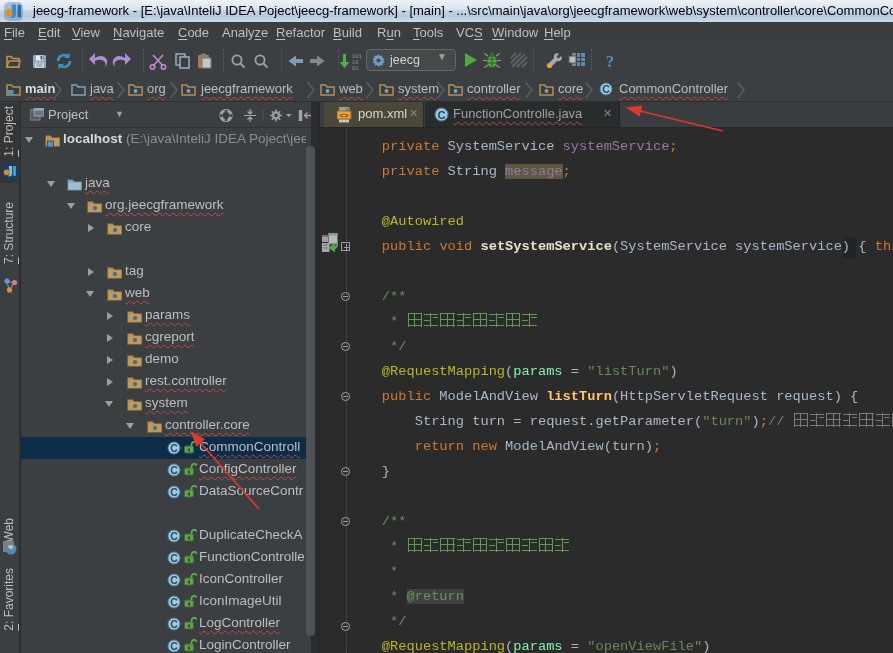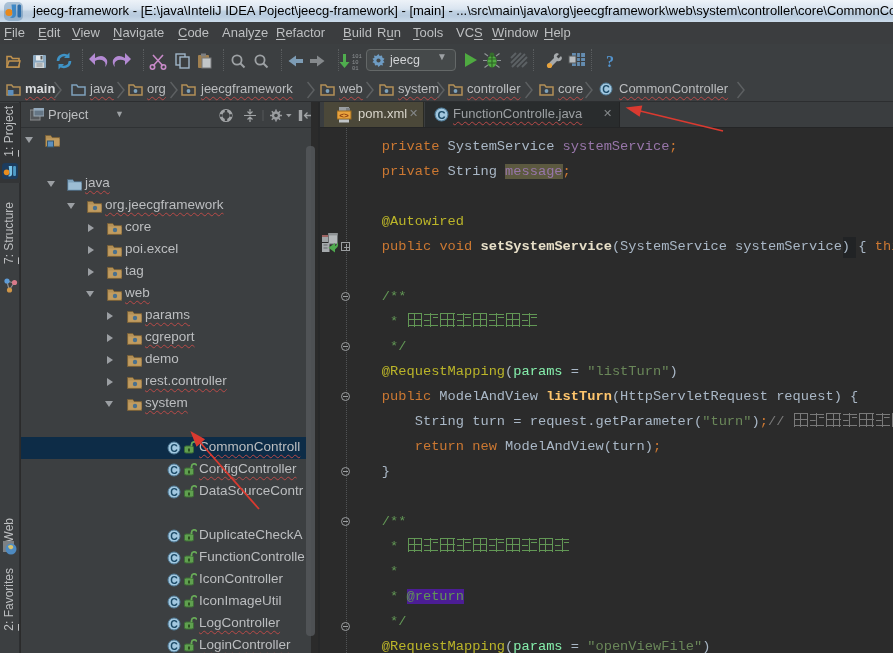--- a/index.html
+++ b/index.html
@@ -45,21 +45,21 @@
 #tab1{left:4px;width:100px;background:#4b4839;border-right:1px solid #292a24;color:#d8d5cb}
 #tab2{left:105px;width:195px;background:#292c2d;border-right:1px solid #232425;color:#9ca0a3}
 .tab .tx{position:absolute;top:4px}
 .tab .cl{position:absolute;top:5px;color:#84888a;font-size:11px}
 #gutline{left:346px;top:128px;width:1px;height:525px;border-left:1px dotted #515456}
 #codepre{left:349px;top:134px;font-family:"Liberation Mono",monospace;font-size:13.7px;line-height:25px;color:#a9b7c6;white-space:pre}
 .k{color:#cc7832}.f{color:#9876aa}.a{color:#bbb529}.s{color:#6a8759}.j{color:#629755}.c{color:#7a7a7a}
 .m1{color:#e8e0c9;font-weight:bold}.m2{color:#ffc66d;font-weight:bold}.o{color:#cc7832}
 .p{color:#86efac}
 .hl{background:#5c5940}
-.jhl{background:#4c1d95}
+.jhl{background:#404040}
 
 .cj{display:inline-block;width:14.4px;height:13.6px;margin:0 1px;vertical-align:-1.5px;
 background:
 linear-gradient(currentColor,currentColor) 0 0/100% 1.4px no-repeat,
 linear-gradient(currentColor,currentColor) 0 5.8px/100% 1.3px no-repeat,
 linear-gradient(currentColor,currentColor) 0 100%/100% 1.4px no-repeat,
 linear-gradient(currentColor,currentColor) 6.5px 0/1.4px 100% no-repeat,
 linear-gradient(currentColor,currentColor) 0 0/1.4px 100% no-repeat,
 linear-gradient(currentColor,currentColor) 100% 0/1.4px 100% no-repeat}
 .cj2{background:
@@ -82,21 +82,21 @@
 <div id="titletext" class="abs">jeecg-framework - [E:\java\InteliJ IDEA Poject\jeecg-framework] - [main] - ...\src\main\java\org\jeecgframework\web\system\controller\core\CommonCo</div>
 </div>
 <div id="menubar" class="abs">
 <span style="left:4px"><u>F</u>ile</span>
 <span style="left:38px"><u>E</u>dit</span>
 <span style="left:72px"><u>V</u>iew</span>
 <span style="left:113px"><u>N</u>avigate</span>
 <span style="left:178px"><u>C</u>ode</span>
 <span style="left:222px">Analy<u>z</u>e</span>
 <span style="left:276px"><u>R</u>efactor</span>
-<span style="left:343px"><u>B</u>uild</span>
+<span style="left:333px"><u>B</u>uild</span>
 <span style="left:377px">R<u>u</u>n</span>
 <span style="left:413px"><u>T</u>ools</span>
 <span style="left:456px">VC<u>S</u></span>
 <span style="left:492px"><u>W</u>indow</span>
 <span style="left:544px"><u>H</u>elp</span>
 </div>
 <div id="toolbar" class="abs">
 <svg class="abs" style="left:0;top:8px" width="620" height="18" viewBox="0 0 620 18">
 <g fill="none">
 <path d="M7 4.5 h4 l1.5 2 H19 v8.5 H7z" fill="none" stroke="#c0924e" stroke-width="1.6"></path>
@@ -337,20 +337,21 @@
             <path d="M94 7.5 h-7 M89.5 4.5 l-3 3 3 3" stroke-width="1.3"></path>
           </g>
 </svg>
 </div>
 <div id="tree">
 <div class="row" style="top:1px">
           <i class="tw twe" style="left:4px"></i>
           <svg style="left:23px;top:3px" width="17" height="16" viewBox="0 0 16 16">
             <use href="#i-mod"></use>
           </svg>
+          <span class="lbl" style="left:42px"><b>localhost</b> <span class="path">(E:\java\InteliJ IDEA Poject\jee</span></span>
         </div>
 <div class="row" style="top:45px">
           <i class="tw twe" style="left:26px"></i>
           <svg style="left:45px;top:3px" width="17" height="16" viewBox="0 0 16 16">
             <use href="#i-src"></use>
           </svg>
           <span class="lbl sq" style="left:64px">java</span>
         </div>
 <div class="row" style="top:67px">
           <i class="tw twe" style="left:46px"></i>
@@ -359,27 +360,20 @@
           </svg>
           <span class="lbl sq" style="left:84px">org.jeecgframework</span>
         </div>
 <div class="row" style="top:89px">
           <i class="tw twc" style="left:67px"></i>
           <svg style="left:85px;top:3px" width="17" height="16" viewBox="0 0 16 16">
             <use href="#i-pkg"></use>
           </svg>
           <span class="lbl" style="left:104px">core</span>
         </div>
-<div class="row" style="top:111px">
-          <i class="tw twc" style="left:67px"></i>
-          <svg style="left:85px;top:3px" width="17" height="16" viewBox="0 0 16 16">
-            <use href="#i-pkg"></use>
-          </svg>
-          <span class="lbl" style="left:104px">poi.excel</span>
-        </div>
 <div class="row" style="top:133px">
           <i class="tw twc" style="left:67px"></i>
           <svg style="left:85px;top:3px" width="17" height="16" viewBox="0 0 16 16">
             <use href="#i-pkg"></use>
           </svg>
           <span class="lbl" style="left:104px">tag</span>
         </div>
 <div class="row" style="top:155px">
           <i class="tw twe" style="left:65px"></i>
           <svg style="left:85px;top:3px" width="17" height="16" viewBox="0 0 16 16">
@@ -414,20 +408,27 @@
             <use href="#i-pkg"></use>
           </svg>
           <span class="lbl sq" style="left:124px">rest.controller</span>
         </div>
 <div class="row" style="top:265px">
           <i class="tw twe" style="left:84px"></i>
           <svg style="left:105px;top:3px" width="17" height="16" viewBox="0 0 16 16">
             <use href="#i-pkg"></use>
           </svg>
           <span class="lbl sq" style="left:124px">system</span>
+        </div>
+<div class="row" style="top:287px">
+          <i class="tw twe" style="left:105px"></i>
+          <svg style="left:125px;top:3px" width="17" height="16" viewBox="0 0 16 16">
+            <use href="#i-pkg"></use>
+          </svg>
+          <span class="lbl sq" style="left:144px">controller.core</span>
         </div>
 <div class="row sel" style="top:309px">
           <svg style="left:146px;top:4px" width="14" height="14" viewBox="0 0 13 14">
             <use href="#i-cls"></use>
           </svg>
           <svg style="left:162px;top:3px" width="14" height="14" viewBox="0 0 14 14">
             <use href="#i-lock"></use>
           </svg>
           <span class="lbl sq" style="left:178px">CommonControll</span>
         </div>

